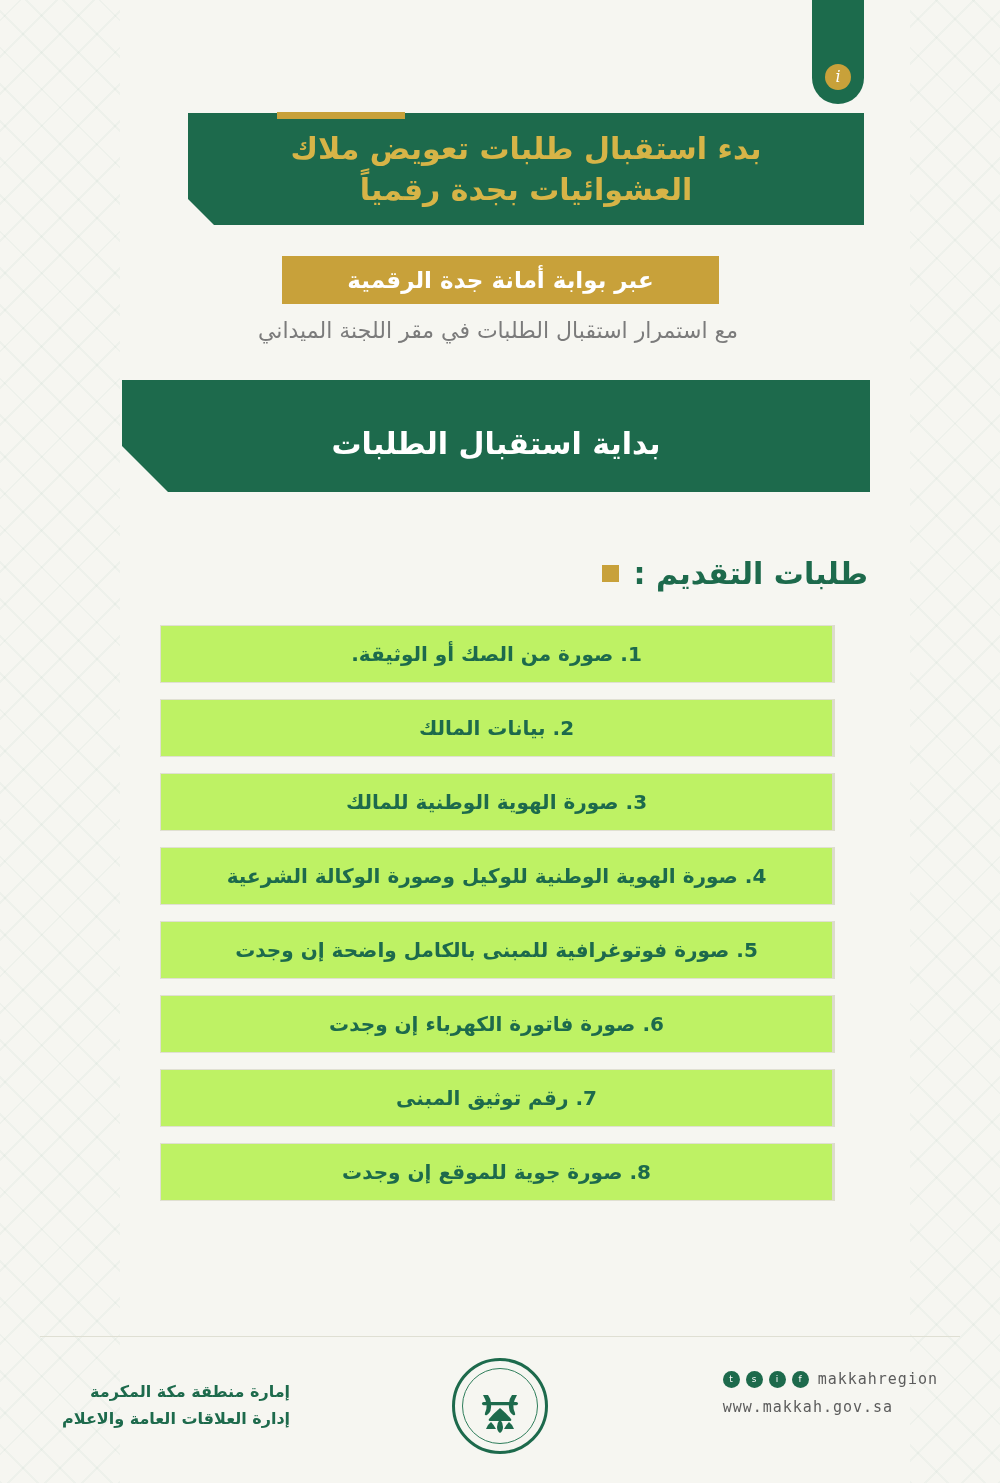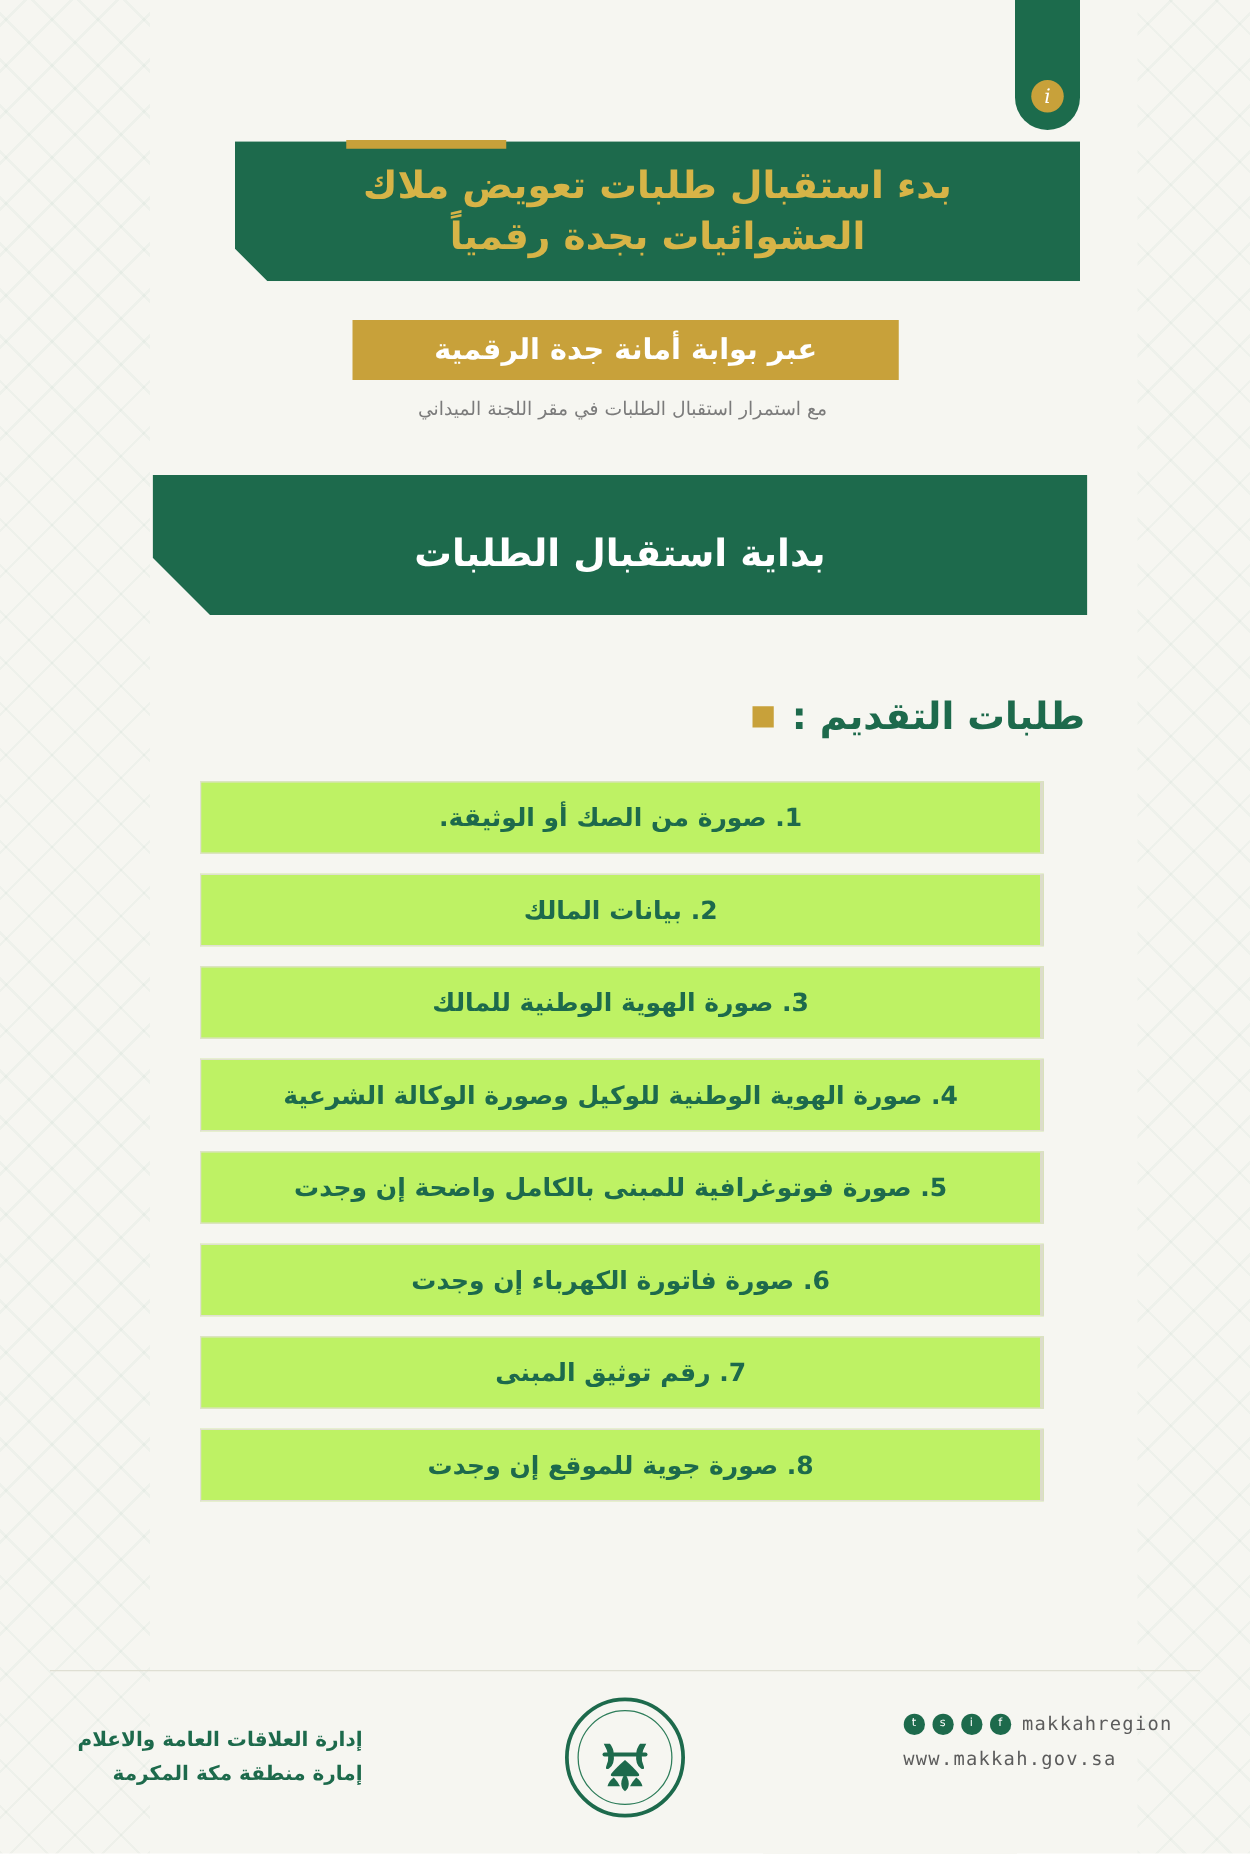--- a/index.html
+++ b/index.html
@@ -81,21 +81,21 @@
     display: flex; align-items: center; justify-content: center;
   }
   .sub-banner span {
     color: #ffffff; font-size: 23px; font-weight: bold;
   }
 
   
   .note {
     position: absolute; top: 318px; right: 232px;
     width: 540px; text-align: center;
-    color: #7b7b7b; font-size: 15px;
+    color: #7b7b7b; font-size: 22px;
   }
 
   
   .start-block {
     position: absolute; top: 380px; right: 130px;
     width: 748px; height: 112px;
   }
   .start-green {
     position: absolute; inset: 0;
     background: #1d6a4c;
@@ -266,18 +266,18 @@
             <path d="M31 33 q-7 6-11 11 q-1 2 1 2 h20 q2 0 1-2 q-4-5-11-11 z"></path>
             <path d="M31 44 q-3 4-3 8 q0 4 3 6 q3-2 3-6 q0-4-3-8 z"></path>
             <path d="M22 47 q-4 3-5 7 h10 q-2-4-5-7 z"></path>
             <path d="M40 47 q4 3 5 7 h-10 q2-4 5-7 z"></path>
           </g>
         </svg>
       </div>
     </div>
 
     <div class="footer-org">
+      <div>إمارة منطقة مكة المكرمة</div>
       <div>إدارة العلاقات العامة والاعلام</div>
-      <div>إمارة منطقة مكة المكرمة</div>
     </div>
 
   </div>
 </div>
 
 </body></html>

